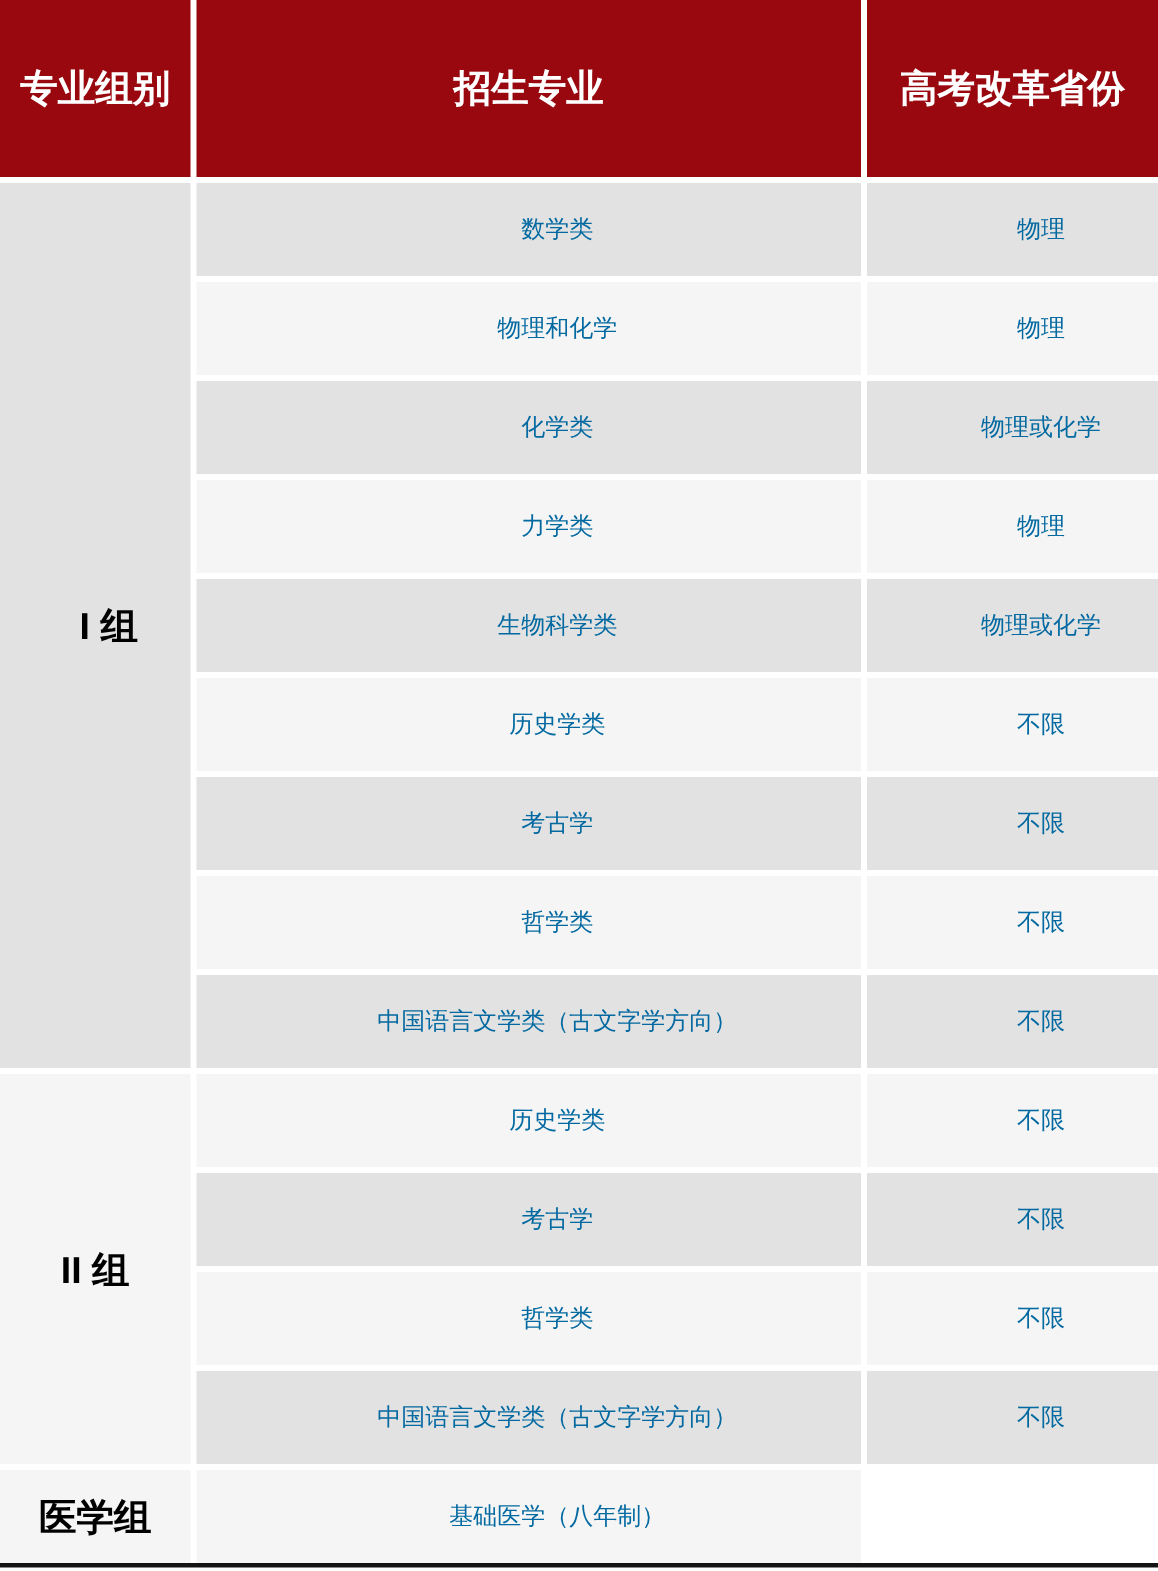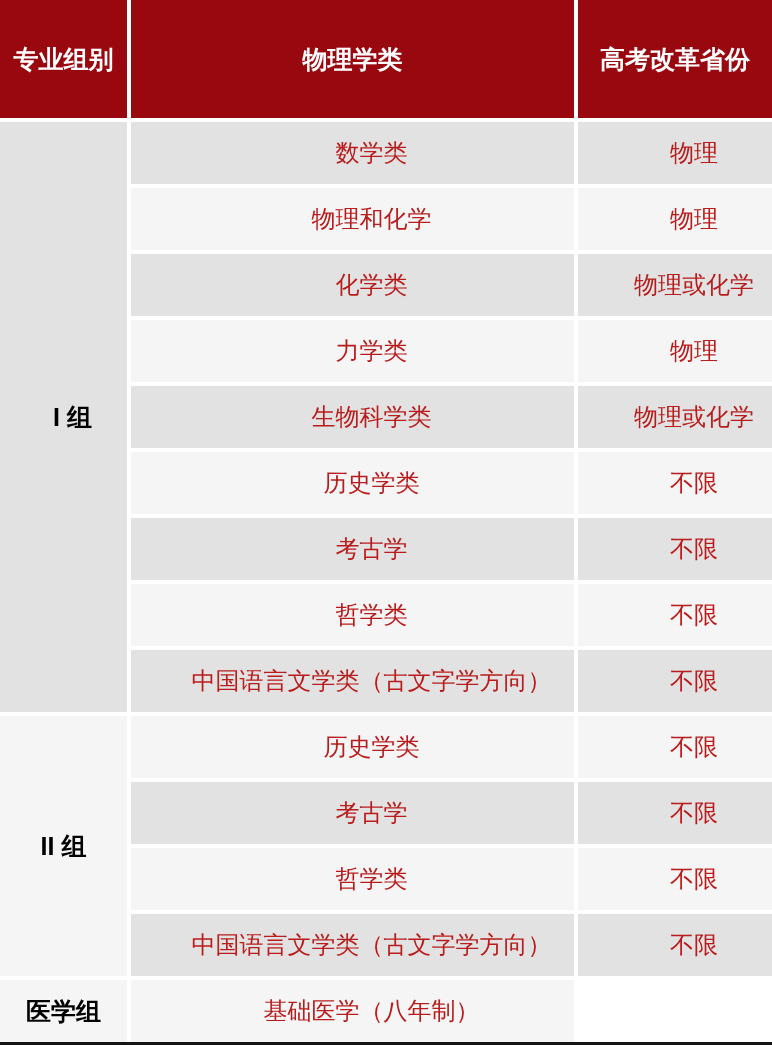--- a/index.html
+++ b/index.html
@@ -31,22 +31,22 @@
   }
   .header-cell {
     background: #99080f;
     color: #ffffff;
     font-weight: bold;
     font-size: 25px;
     line-height: 1.45;
     flex-direction: column;
   }
   .body-cell {
-    color: #b91c1c;
-    font-size: 24px;
+    color: #0369a1;
+    font-size: 16px;
     padding-left: 38px;
   }
   .group-cell {
     color: #000000;
     font-size: 25px;
     font-weight: bold;
   }
   .bg-gray  { background: #e2e2e2; }
   .bg-light { background: #f5f5f5; }
   .bottom-border {
@@ -58,21 +58,21 @@
 </style>
 </head>
 <body>
 
 <div class="page">
   <div class="table-grid" id="table-grid">
     <div class="cell header-cell" style="grid-column:1; grid-row:1;">
       <span>专业组别</span>
     </div>
     <div class="cell header-cell" style="grid-column:2; grid-row:1;">
-      <span>物理学类</span>
+      <span>招生专业</span>
     </div>
     <div class="cell header-cell" style="grid-column:3; grid-row:1;">
       <span>高考改革省份</span>
     </div>
 
   <div class="cell group-cell bg-gray" style="grid-area: 2 / 1 / span 9; padding-left: 18px;">I 组</div>
       <div class="cell body-cell bg-gray" style="grid-area: 2 / 2;">数学类</div>
       <div class="cell body-cell bg-gray" style="grid-area: 2 / 3;">物理</div>
       <div class="cell body-cell bg-light" style="grid-area: 3 / 2;">物理和化学</div>
       <div class="cell body-cell bg-light" style="grid-area: 3 / 3;">物理</div>

